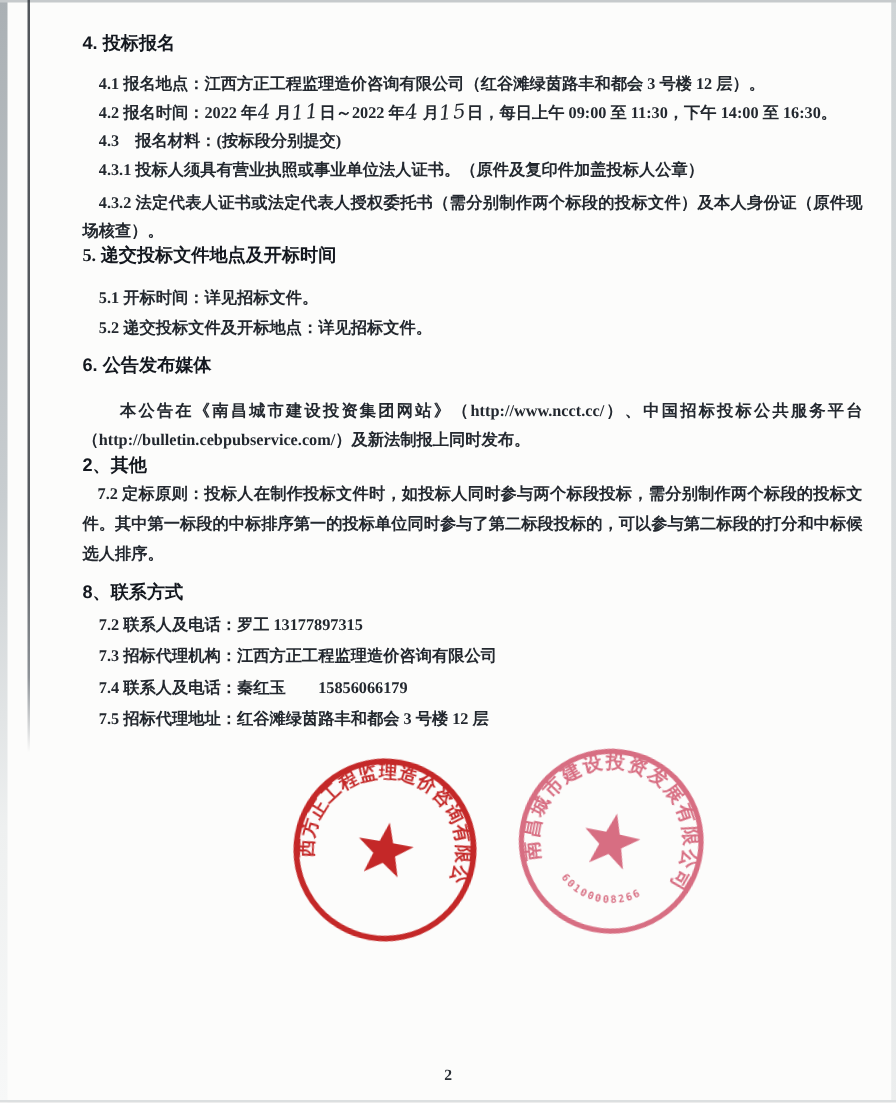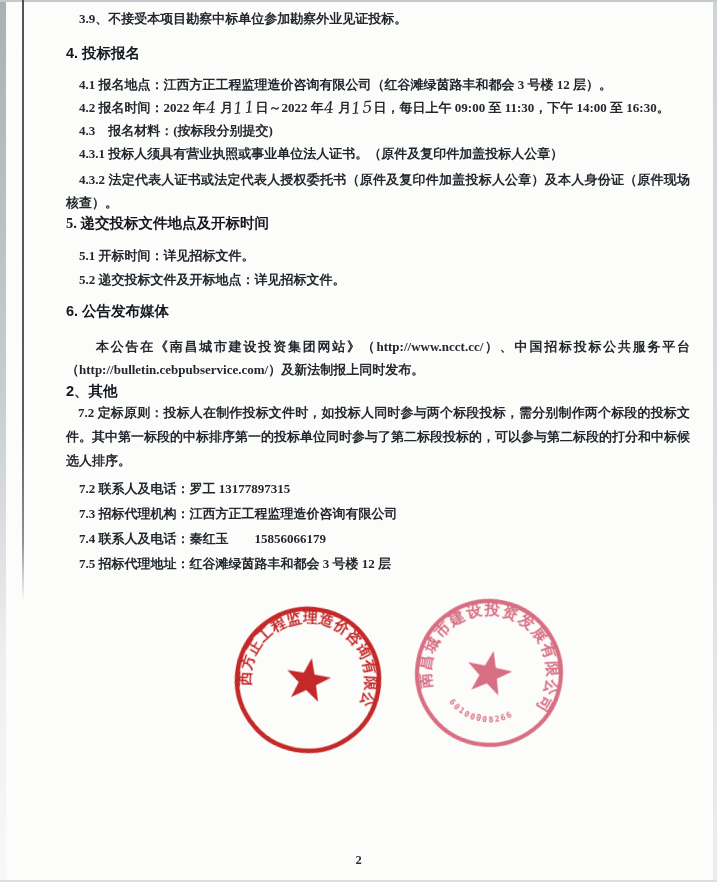--- a/index.html
+++ b/index.html
@@ -71,42 +71,42 @@
 
 <div class="page">
   <div class="edge-left"></div>
   <div class="edge-right"></div>
   <div class="edge-top"></div>
   <div class="edge-bottom"></div>
   <div class="scan-line"></div>
 
   <div class="content">
 
-    <p class="item">3.9、不接受本项目勘察中标单位参加勘察外业见证投标。</p>
 
     <h2 class="heading mt-sec">4. 投标报名</h2>
 
     <p class="item mt-item">4.1 报名地点：江西方正工程监理造价咨询有限公司（红谷滩绿茵路丰和都会 3 号楼 12 层）。</p>
 
     <p class="item mt-line"><span>4.2 报名时间：2022 年</span><span class="hw">4</span><span> 月</span><span class="hw">11</span><span>日～2022 年</span><span class="hw">4</span><span> 月</span><span class="hw">15</span><span>日，每日上午 09:00 至 11:30，下午 14:00 至 16:30。</span></p>
 
     <p class="item mt-line">4.3　报名材料：(按标段分别提交)</p>
     <p class="item mt-line">4.3.1 投标人须具有营业执照或事业单位法人证书。（原件及复印件加盖投标人公章）</p>
-    <p class="item-hang mt-line">4.3.2 法定代表人证书或法定代表人授权委托书（原件及复印件加盖投标人公章）及本人身份证（原件现场核查）。</p>
+    <p class="item-hang mt-line">4.3.2 法定代表人证书或法定代表人授权委托书（需分别制作两个标段的投标文件）及本人身份证（原件现场核查）。</p>
 
     <h2 class="heading" style="margin-top:0;font-family:Liberation Serif, serif;">5. 递交投标文件地点及开标时间</h2>
     <p class="item" style="margin-top:14px;">5.1 开标时间：详见招标文件。</p>
     <p class="item" style="margin-top:6px;">5.2 递交投标文件及开标地点：详见招标文件。</p>
 
     <h2 class="heading" style="margin-top:13px;">6. 公告发布媒体</h2>
     <p class="para" style="margin-top:14px;">本公告在《南昌城市建设投资集团网站》（http://www.ncct.cc/）、中国招标投标公共服务平台（http://bulletin.cebpubservice.com/）及新法制报上同时发布。</p>
 
     <h2 class="heading" style="margin-top:1px;">2、其他</h2>
     <p class="para-num">7.2 定标原则：投标人在制作投标文件时，如投标人同时参与两个标段投标，需分别制作两个标段的投标文件。其中第一标段的中标排序第一的投标单位同时参与了第二标段投标的，可以参与第二标段的打分和中标候选人排序。</p>
 
+    <h2 class="heading" style="margin-top:10px;">8、联系方式</h2>
     <p class="item" style="margin-top:7px;">7.2 联系人及电话：罗工  13177897315</p>
     <p class="item" style="margin-top:7px;">7.3 招标代理机构：江西方正工程监理造价咨询有限公司</p>
     <p class="item" style="margin-top:7px;">7.4 联系人及电话：秦红玉　　15856066179</p>
     <p class="item" style="margin-top:7px;">7.5 招标代理地址：红谷滩绿茵路丰和都会 3 号楼 12 层</p>
   </div>
 
   <div class="seal seal-agency">
     <svg viewBox="0 0 150 150" xmlns="http://www.w3.org/2000/svg">
       <defs>
         <path id="sealArc1" d="M 21.4,94.5 A 57,57 0 1 1 128.6,94.5" fill="none"></path>

